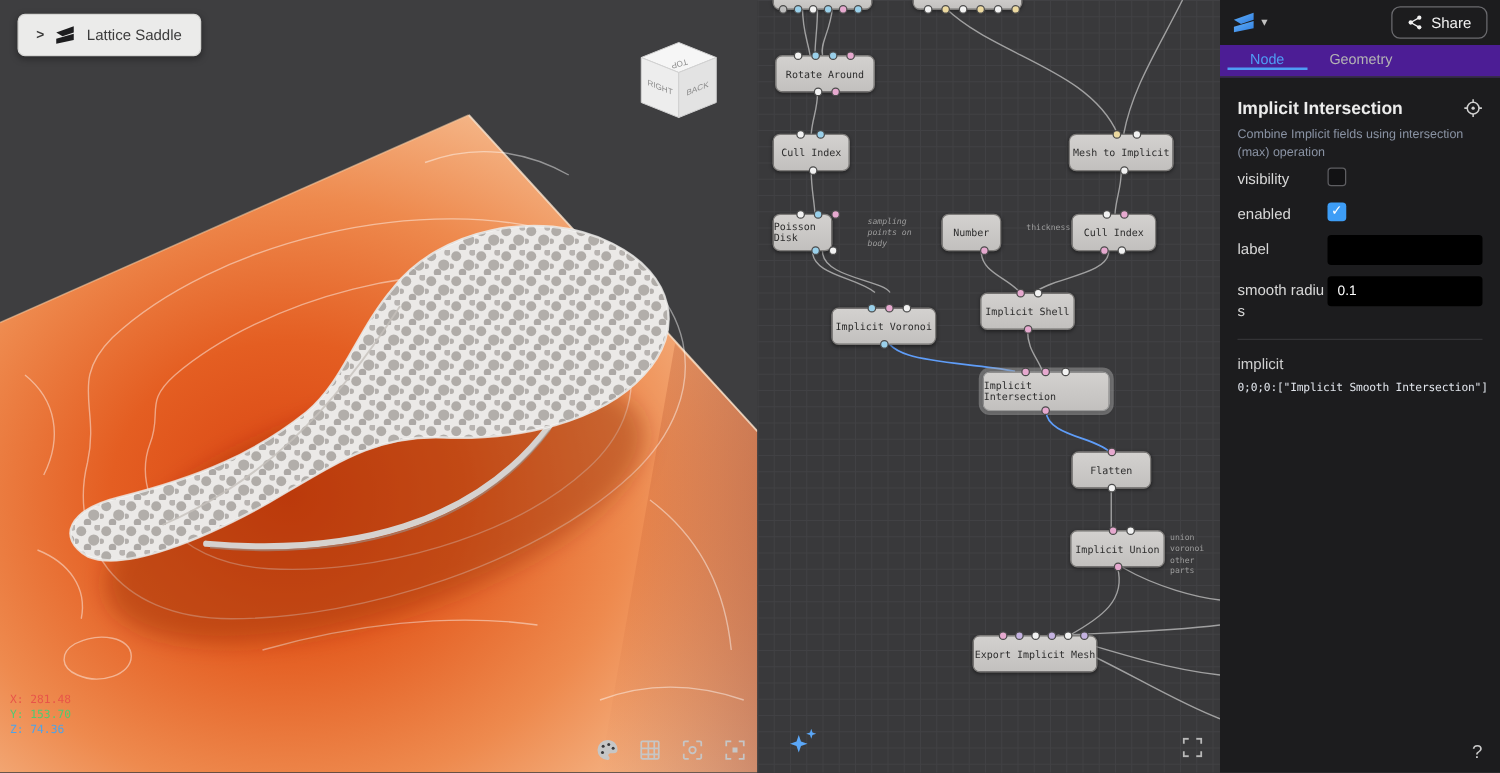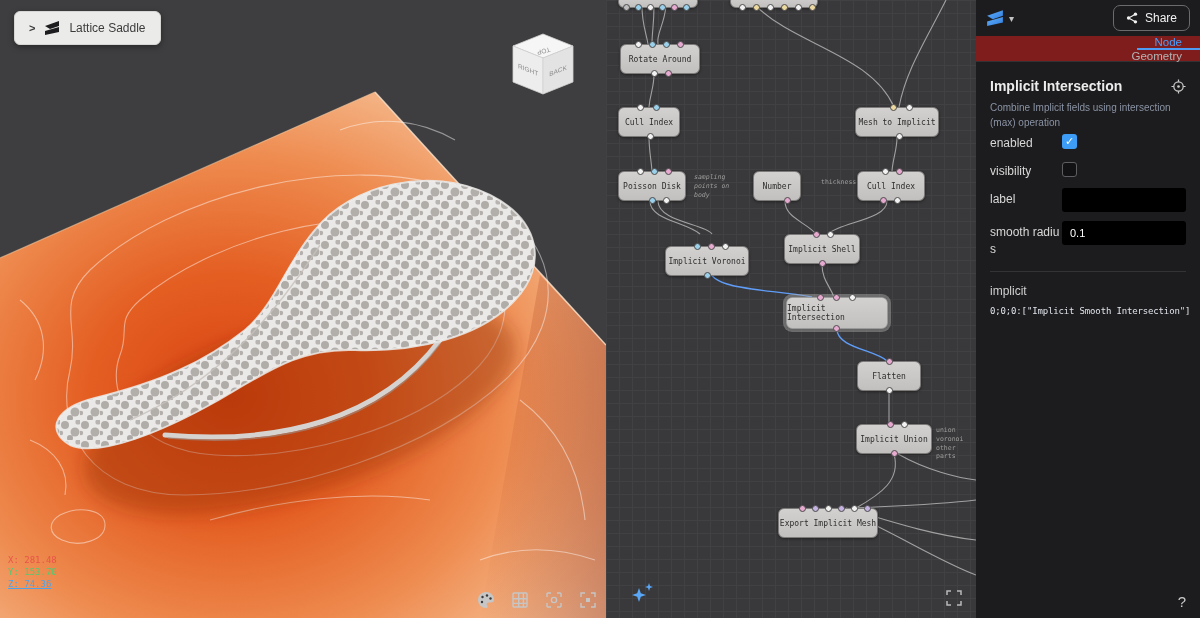--- a/index.html
+++ b/index.html
@@ -12,21 +12,21 @@
 
   .vp-toolbar { position:absolute; left:14px; top:11px; display:flex; align-items:center; gap:9px;
     background:#ebebea; border:1px solid #d6d6d4; border-radius:6px; padding:8px 14px;
     box-shadow:0 2px 6px rgba(0,0,0,.35); z-index:5; }
   .vp-toolbar .chev { font-size:11px; color:#3a3a3a; font-weight:bold; }
   .vp-toolbar .title { font-size:12px; color:#3c3c3c; }
 
   .coords { position:absolute; left:8px; bottom:28px; font:9px "DejaVu Sans Mono", monospace; line-height:1.35; z-index:5; }
   .coords .cx { color:#e85449; }
   .coords .cy { color:#4ecb72; }
-  .coords .cz { color:#4ea3e8;text-decoration:underline; }
+  .coords .cz { color:#4ea3e8; }
 
   .vp-icons { position:absolute; left:476px; bottom:8px; display:flex; gap:14px; z-index:5; }
   .vp-icons svg { display:block; }
 
   
   #editor { position:absolute; left:606px; top:0; width:370px; height:618px;
     background-color:#39393b;
     background-image:linear-gradient(#414144 1px, transparent 1px),
                      linear-gradient(90deg,#414144 1px, transparent 1px);
     background-size:13px 13px; overflow:hidden; }
@@ -46,21 +46,21 @@
   .fsbtn { position:absolute; right:14px; bottom:12px; z-index:4; }
 
   
   #panel { position:absolute; left:976px; top:0; width:224px; height:618px; background:#1c1c1e; color:#ddd; }
   .p-header { height:36px; display:flex; align-items:center; justify-content:space-between; padding:0 10px; }
   .p-logo { display:flex; align-items:center; gap:5px; }
   .p-logo .chevdn { color:#c2c2c2; font-size:10px; }
   .share-btn { display:flex; align-items:center; gap:7px; border:1px solid #6b6b6f; border-radius:7px;
     padding:5px 12px; color:#f2f2f2; font-size:12px; background:#1c1c1e; cursor:pointer; }
 
-  .tabbar { height:26px; background:#7f1d1d; border-bottom:1px solid #323235; display:flex; align-items:flex-end; padding-left:6px;flex-direction:column; }
+  .tabbar { height:26px; background:#4c1d95; border-bottom:1px solid #323235; display:flex; align-items:center; padding-left:6px; }
   .tab { display:flex; align-items:center; padding:0 18px; font-size:11.5px; color:#b4b4b4; border-bottom:2px solid transparent; cursor:pointer; }
   .tab.active { color:#4f9cf5; border-bottom-color:#4f9cf5; }
 
   .p-content { padding:16px 14px 0 14px; }
   .p-titlerow { display:flex; align-items:center; justify-content:space-between; margin-bottom:7px; }
   .p-title { font-size:14px; font-weight:bold; color:#ececec; }
   .p-desc { font-size:10px; color:#8a93a4; line-height:1.45; margin-bottom:2px; }
 
   .field { display:flex; align-items:flex-start; margin-bottom:9px; }
   .flabel { width:72px; font-size:12px; color:#d8d8d8; word-break:break-all; line-height:1.35; padding-top:3px; flex:none; }
@@ -250,21 +250,21 @@
     <span>Cull Index</span>
   </div>
 
   <div class="node" style="left:249px; top:107px; width:84px;">
     <span class="port t" style="left:34px; background:#ecd9a0;"></span>
     <span class="port t" style="left:50px; background:#f2f2f2;"></span>
     <span class="port b" style="left:40px; background:#f2f2f2;"></span>
     <span>Mesh to Implicit</span>
   </div>
 
-  <div class="node" style="left:12px; top:171px; width:68px;">
+  <div class="node" style="left:12px; top:171px; width:48px;">
     <span class="port t" style="left:18px; background:#f2f2f2;"></span>
     <span class="port t" style="left:32px; background:#9ad0ea;"></span>
     <span class="port t" style="left:46px; background:#e6a9cf;"></span>
     <span class="port b" style="left:30px; background:#9ad0ea;"></span>
     <span class="port b" style="left:44px; background:#f2f2f2;"></span>
     <span>Poisson Disk</span>
   </div>
   <div class="note" style="left:88px; top:173px;font-style:italic;">sampling points on body</div>
 
   <div class="node" style="left:147px; top:171px; width:48px;">
@@ -374,30 +374,30 @@
       <span class="p-title">Implicit Intersection</span>
       <svg width="15" height="15" viewBox="0 0 16 16" stroke="#cfcfcf" stroke-width="1.3" fill="none">
         <circle cx="8" cy="8" r="5"></circle>
         <path d="M8,0.5 V3 M8,13 V15.5 M0.5,8 H3 M13,8 H15.5"></path>
         <circle cx="8" cy="8" r="1.4" fill="#cfcfcf" stroke="none"></circle>
       </svg>
     </div>
     <div class="p-desc">Combine Implicit fields using intersection (max) operation</div>
 
     <div class="field">
+      <span class="flabel">visibility</span>
+      <div class="control">
+        <div class="cb un"></div>
+      </div>
+    </div>
+
+    <div class="field">
       <span class="flabel">enabled</span>
       <div class="control">
         <div class="cb checked">✓</div>
-      </div>
-    </div>
-
-    <div class="field">
-      <span class="flabel">visibility</span>
-      <div class="control">
-        <div class="cb un"></div>
       </div>
     </div>
 
     <div class="field">
       <span class="flabel">label</span>
       <div class="control">
         <input class="tinput" type="text" value="" style="">
       </div>
     </div>
 

